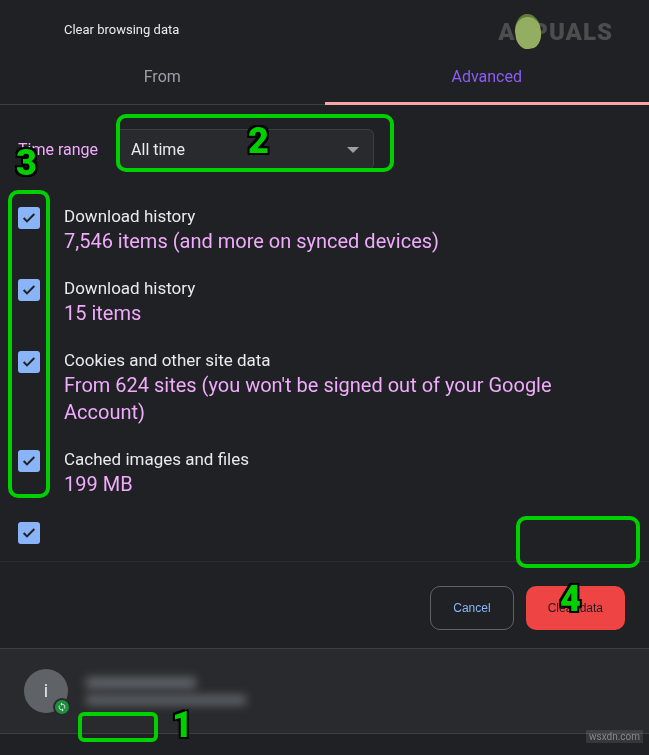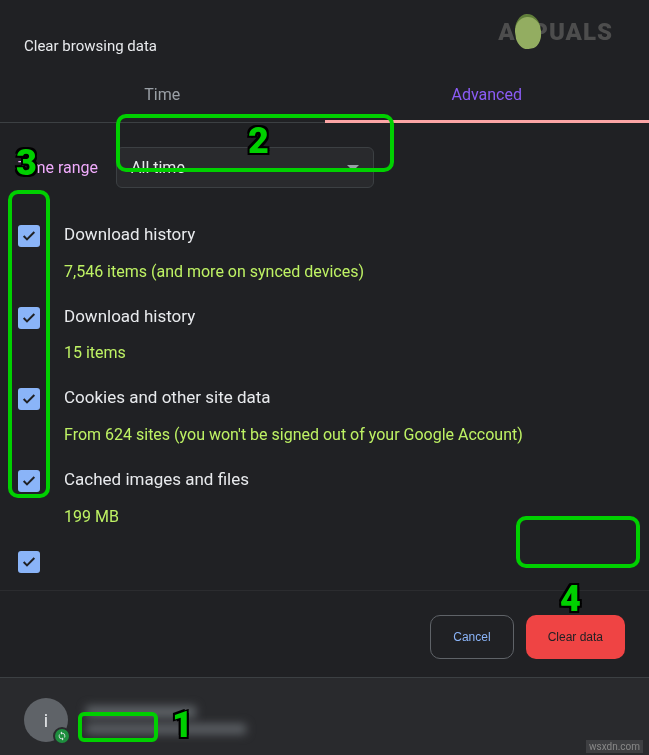--- a/index.html
+++ b/index.html
@@ -10,24 +10,25 @@
     body {
       width: 649px;
       height: 755px;
       background: #202124;
       font-family: -apple-system, BlinkMacSystemFont, 'Segoe UI', Roboto, Arial, sans-serif;
       color: #e8eaed;
       position: relative;
       overflow: hidden;
     }
     .dialog-title {
-      font-size: 15px;
+      font-size: 13px;
       font-weight: 400;
-      padding: 37px 24px 14px 24px;
-      color: #e8eaed;
+      padding: 22px 24px 14px 24px;
+      color: #e8eaed;
+      margin-left: 40px;
     }
     .tabs {
       display: flex;
       width: 100%;
     }
     .tab {
       flex: 1;
       text-align: center;
       padding: 16px 0;
       font-size: 16px;
@@ -96,24 +97,24 @@
       fill: none;
       stroke: #202124;
       stroke-width: 3;
     }
     .item-text .title {
       color: #e8eaed;
       font-size: 17px;
       line-height: 1.35;
     }
     .item-text .sub {
-      color: #bef264;
-      font-size: 16px;
+      color: #f0abfc;
+      font-size: 20px;
       line-height: 1.35;
-      margin-top: 15px;
+      margin-top: 0;
     }
     .button-row {
       display: flex;
       justify-content: flex-end;
       gap: 12px;
       padding: 24px 24px 18px 24px;
       border-top: 1px solid rgba(255,255,255,0.05);
       margin-top: 6px;
     }
     .btn {
@@ -212,21 +213,21 @@
     .annot-num {
       position: absolute;
       font-size: 36px;
       font-weight: 900;
       color: #00d000;
       text-shadow: 2px 2px 0 #000, -2px -2px 0 #000, 2px -2px 0 #000, -2px 2px 0 #000;
       pointer-events: none;
     }
     .watermark {
       position: absolute;
-      bottom: 2px;
+      bottom: 12px;
       right: 6px;
       font-size: 10px;
       color: #888;
       background: rgba(255,255,255,0.1);
       padding: 1px 3px;
     }
     .watermark-logo {
       position: absolute;
       top: 18px;
       right: 36px;
@@ -253,21 +254,21 @@
       border-top: 3px solid #6b8e3d;
       transform: rotate(-5deg);
     }
   </style>
 </head>
 <body>
 
 <div class="dialog-title">Clear browsing data</div>
 
 <div class="tabs">
-  <div class="tab">Time</div>
+  <div class="tab">From</div>
   <div class="tab active">Advanced</div>
 </div>
 
 <div class="time-range-row">
   <span class="time-range-label">Time range</span>
   <div class="dropdown">
     <span>All time</span>
     <span class="arrow"></span>
   </div>
 </div>

